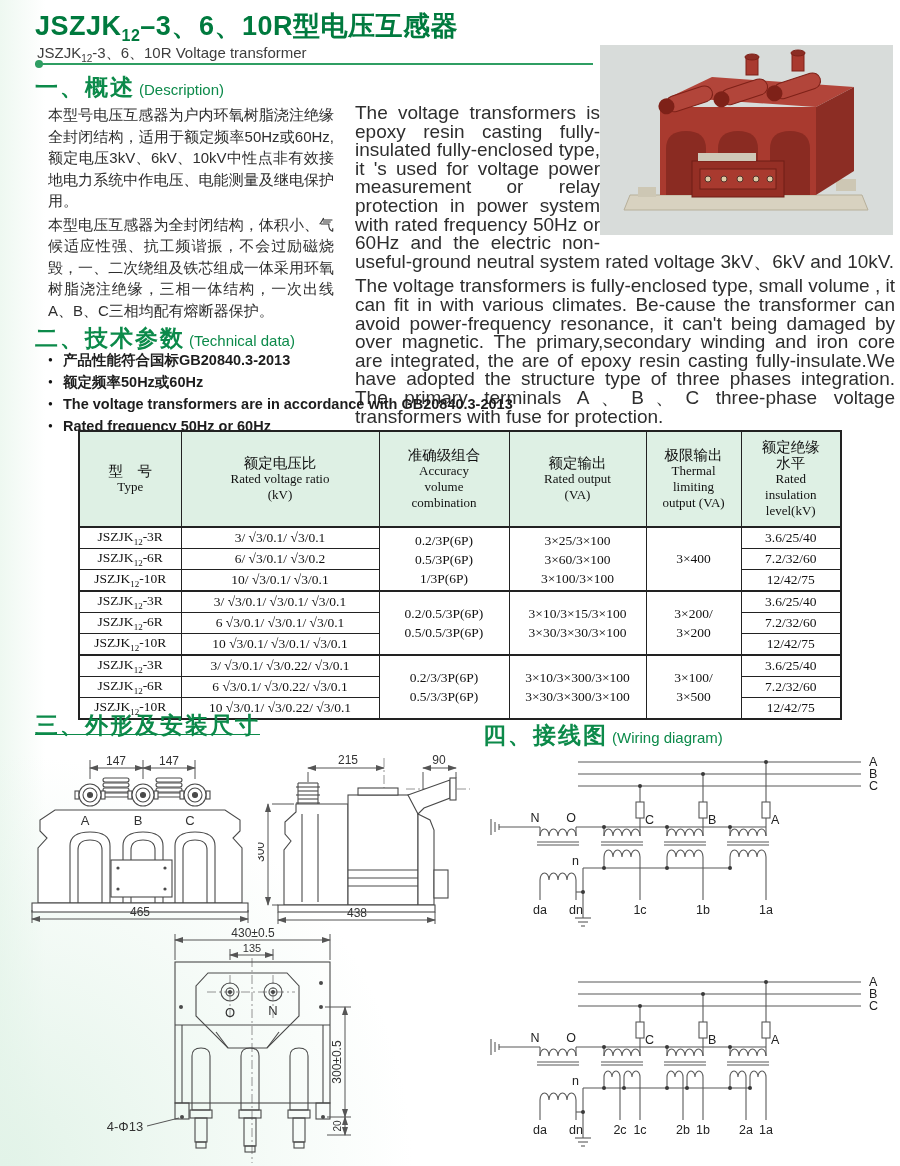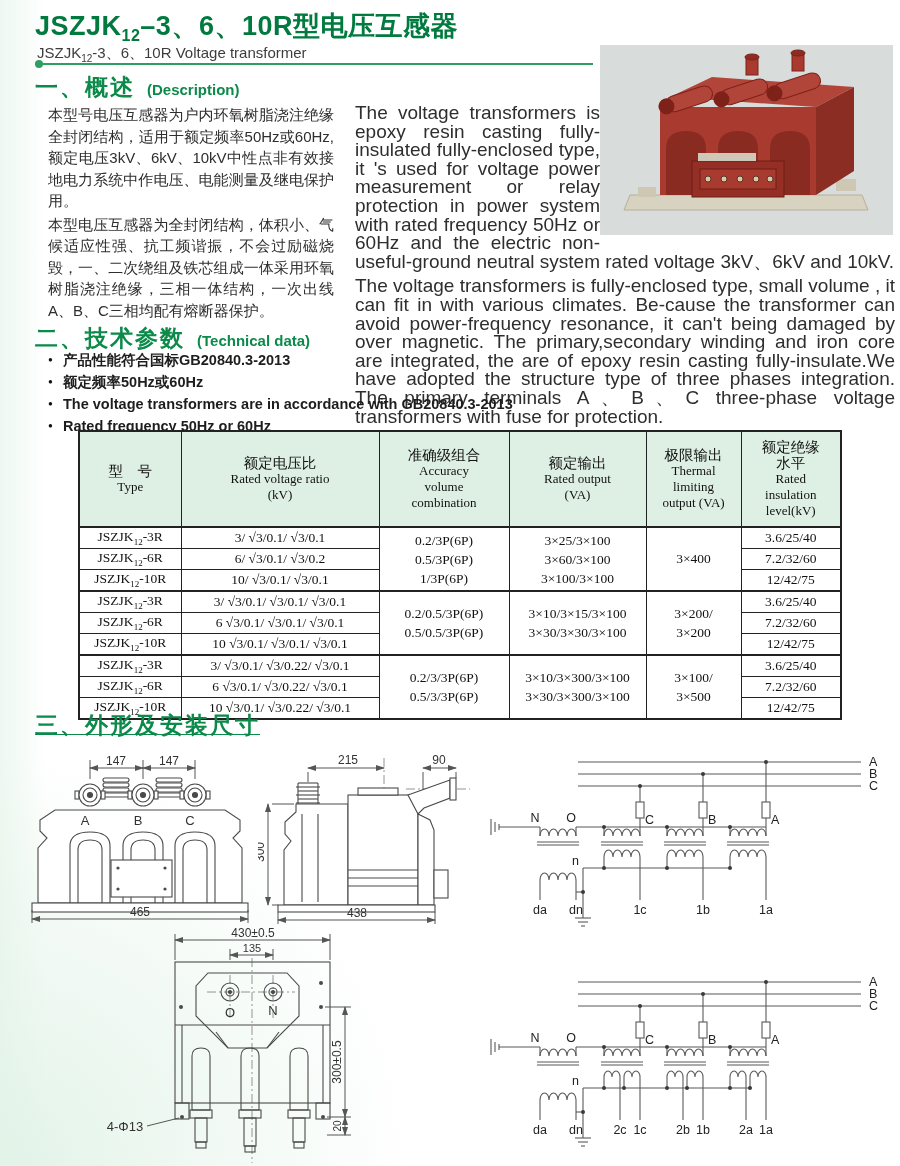--- a/index.html
+++ b/index.html
@@ -11,21 +11,21 @@
   
   .title{position:absolute;left:35px;top:8px;color:#007a3e;font-size:27px;font-weight:bold;letter-spacing:.5px;}
   .title sub{font-size:16px;}
   .subtitle{position:absolute;left:37px;top:44px;color:#3d3d3d;font-size:15px;text-align:right;}
   .subtitle sub{font-size:10px;}
   .rule{position:absolute;left:35px;top:63px;width:558px;height:2px;background:#2f9e63;}
   .rule::before{content:"";position:absolute;left:0;top:-3px;width:8px;height:8px;border-radius:50%;background:#2f9e63;}
   
   .sec-head{position:absolute;color:#0c8a4a;white-space:nowrap;}
   .sec-head .num,.sec-head .zh{font-size:23px;font-weight:bold;letter-spacing:2px;}
-  .sec-head .en{font-size:15px;font-weight:bold;margin-left:12px;letter-spacing:0;}
+  .sec-head .en{font-size:15px;font-weight:normal;margin-left:4px;letter-spacing:0;}
   .sec-head .en2{display:block;font-size:15px;font-weight:bold;margin-left:30px;margin-top:-2px;}
   
   .zh-text{position:absolute;left:48px;top:104px;width:302px;font-size:15px;line-height:21.5px;text-align:justify;}
   .zh-text p{margin:0 16px 2px 0;}
   .en-text{position:absolute;left:355px;top:104px;width:540px;font-size:19px;line-height:18.6px;text-align:justify;}
   .en-text p{margin:0 0 6px 0;}
   .photo-spacer{float:right;width:295px;height:131px;}
   .photo{position:absolute;left:600px;top:45px;width:293px;height:190px;background:linear-gradient(180deg,#dfe3e1,#ccd1cf);}
   
   .bullets{position:absolute;left:48px;top:349px;width:720px;margin:0;padding:0;font-weight:bold;}
@@ -460,20 +460,23 @@
       <text x="158" y="9">430±0.5</text>
       <text x="157" y="24" font-size="11">135</text>
       <text transform="rotate(-90 246 134)" x="246" y="134">300±0.5</text>
       <text transform="rotate(-90 246 198)" x="246" y="198" font-size="10">20</text>
       <text x="135" y="89" font-size="13">O</text>
       <text x="178" y="87" font-size="13">N</text>
       <text x="30" y="203" font-size="13">4-Φ13</text>
     </g>
   </svg>
 
+  <div class="sec-head" style="left:483px;top:720px;">
+    <span class="num">四、</span><span class="zh">接线图</span><span class="en">(Wiring diagram)</span>
+  </div>
 
   <svg class="drw" style="left:483px;top:750px;" width="415" height="185" viewBox="0 0 415 185">
     <g stroke="#595959" stroke-width="1.1" fill="none">
       <line x1="95" y1="12" x2="378" y2="12"></line>
         <line x1="95" y1="24" x2="378" y2="24"></line>
         <line x1="95" y1="36" x2="378" y2="36"></line>
       <line x1="283" y1="12" x2="283" y2="52"></line>
         <rect x="279" y="52" width="8" height="16"></rect>
         <line x1="283" y1="68" x2="283" y2="86"></line>
       <line x1="220" y1="24" x2="220" y2="52"></line>

